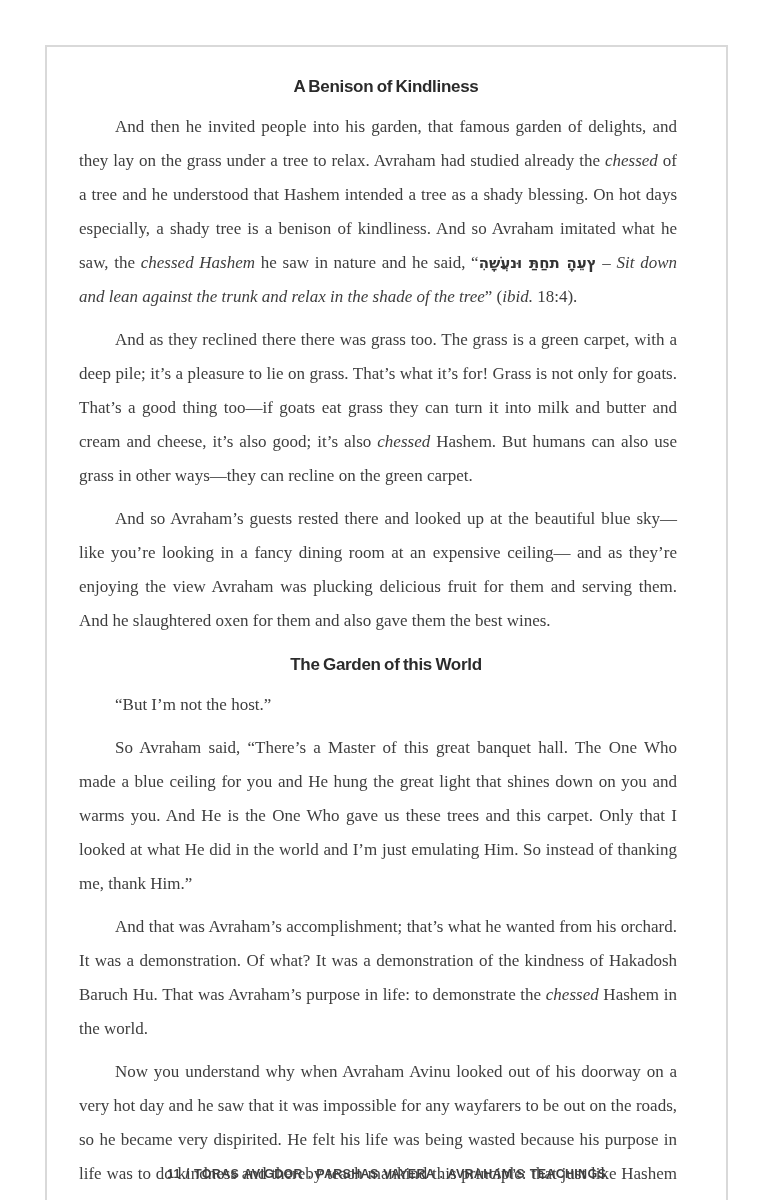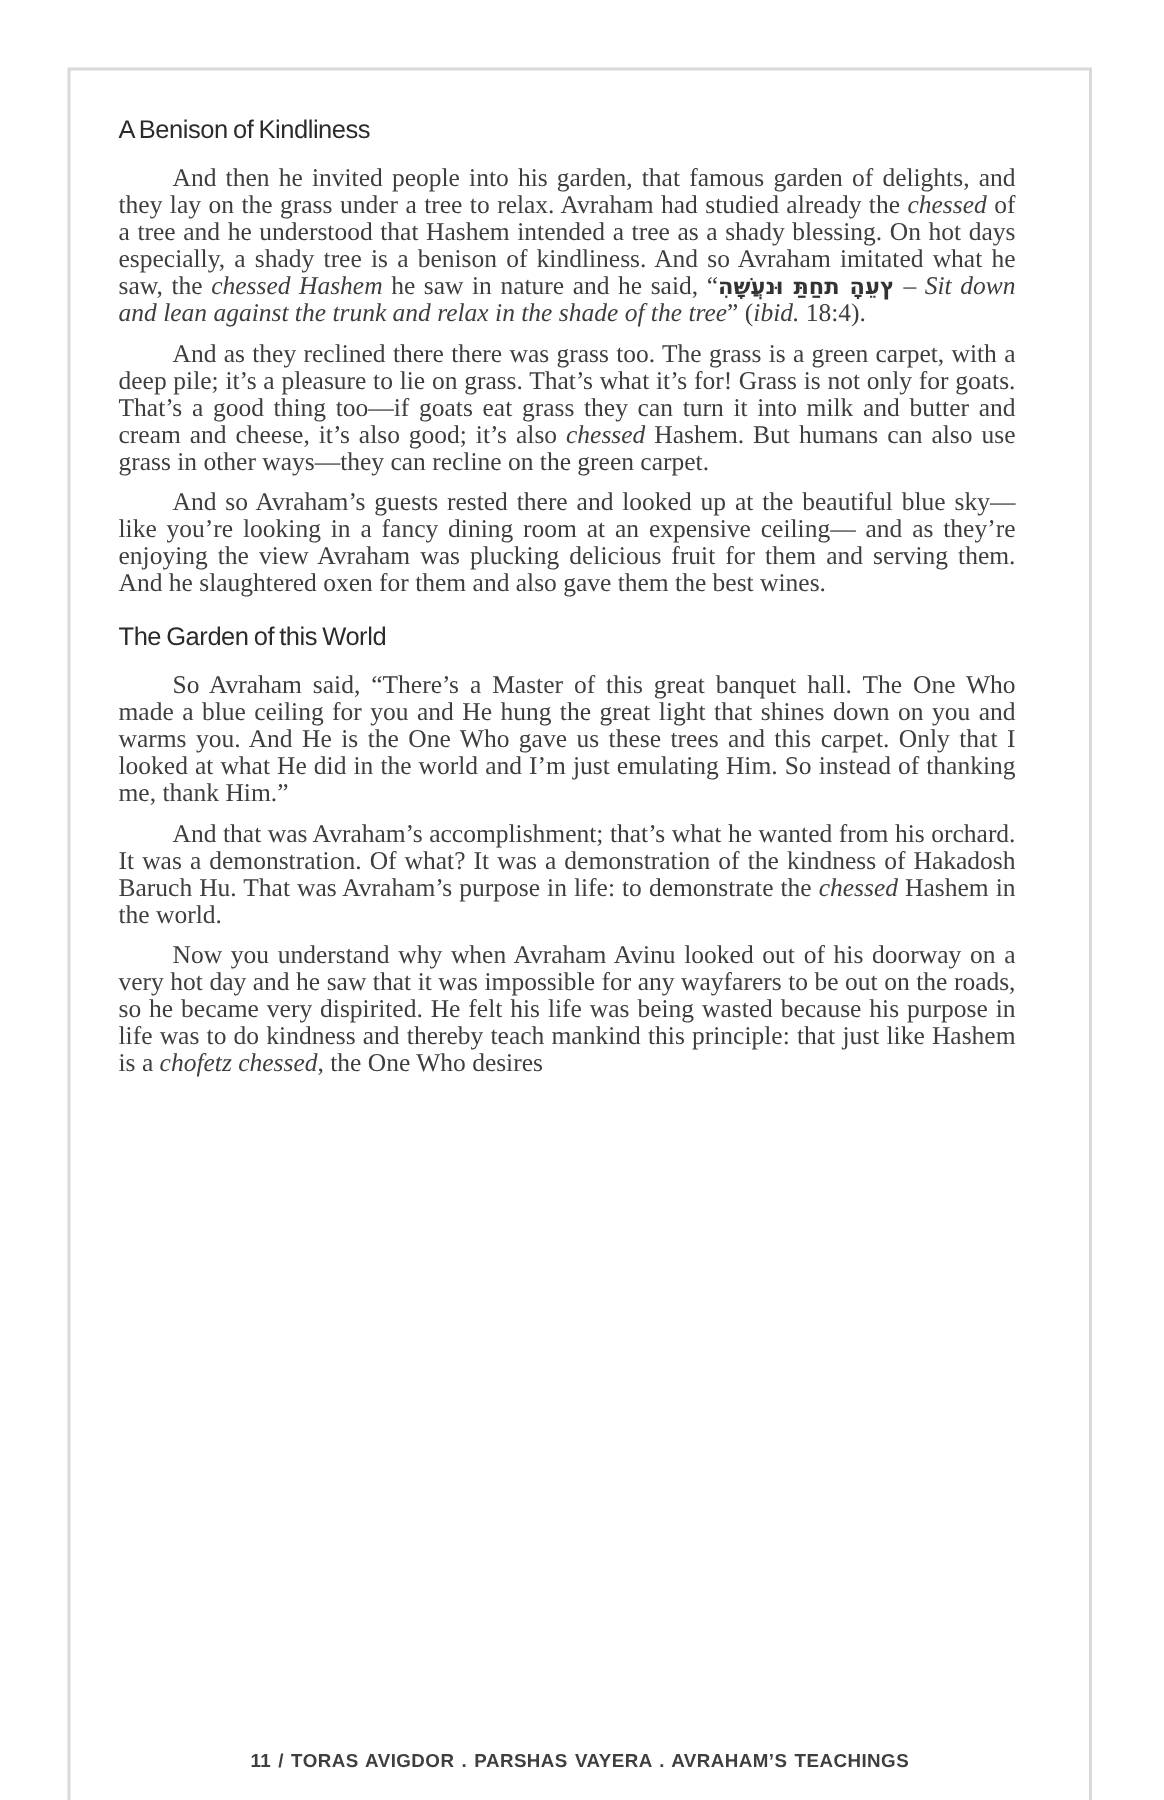--- a/index.html
+++ b/index.html
@@ -17,31 +17,32 @@
     top: 45px;
     width: 683px;
     height: 1200px;
     box-sizing: border-box;
     background: #ffffff;
     border: 2px solid #d9d9d9;
     padding: 30px 33px 0 32px;
   }
   .doc-heading {
     font-family: "Liberation Sans", sans-serif;
-    font-weight: 400;
+    font-weight: 700;
     font-size: 17px;
     letter-spacing: -0.3px;
     word-spacing: -1px;
     color: #2b2b2b;
+    text-align: center;
     margin: 17px 0 13px 0;
   }
   .doc-heading:first-child { margin-top: 0; }
   .doc-paragraph {
     font-size: 17px;
-    line-height: 18px;
+    line-height: 34px;
     color: #3e3e3e;
     text-align: justify;
     text-indent: 36px;
     margin: 0 16px 9px 0;
   }
   .doc-paragraph em { font-style: italic; }
   .hebrew {
     font-family: "DejaVu Sans", sans-serif;
     font-weight: 600;
     font-size: 15px;
@@ -66,18 +67,19 @@
 </head>
 <body>
 
 <div class="page">
   <div>
       <h2 class="doc-heading">A Benison of Kindliness</h2>
       <p class="doc-paragraph"><span>And then he invited people into his garden, that famous garden of delights, and they lay on the grass under a tree to relax. Avraham had studied already the </span><em>chessed</em><span> of a tree and he understood that Hashem intended a tree as a shady blessing. On hot days especially, a shady tree is a benison of kindliness. And so Avraham imitated what he saw, the </span><em>chessed Hashem</em><span> he saw in nature and he said, “</span><span class="hebrew">הִשָּׁעֲנוּ תַּחַת הָעֵץ</span><span> – </span><em>Sit down and lean against the trunk and relax in the shade of the tree</em><span>” (</span><em>ibid.</em><span> 18:4).</span></p>
       <p class="doc-paragraph"><span>And as they reclined there there was grass too. The grass is a green carpet, with a deep pile; it’s a pleasure to lie on grass. That’s what it’s for! Grass is not only for goats. That’s a good thing too—if goats eat grass they can turn it into milk and butter and cream and cheese, it’s also good; it’s also </span><em>chessed</em><span> Hashem. But humans can also use grass in other ways—they can recline on the green carpet.</span></p>
       <p class="doc-paragraph"><span>And so Avraham’s guests rested there and looked up at the beautiful blue sky—like you’re looking in a fancy dining room at an expensive ceiling— and as they’re enjoying the view Avraham was plucking delicious fruit for them and serving them. And he slaughtered oxen for them and also gave them the best wines.</span></p>
       <h2 class="doc-heading">The Garden of this World</h2>
+      <p class="doc-paragraph"><span>“But I’m not the host.”</span></p>
       <p class="doc-paragraph"><span>So Avraham said, “There’s a Master of this great banquet hall. The One Who made a blue ceiling for you and He hung the great light that shines down on you and warms you. And He is the One Who gave us these trees and this carpet. Only that I looked at what He did in the world and I’m just emulating Him. So instead of thanking me, thank Him.”</span></p>
       <p class="doc-paragraph"><span>And that was Avraham’s accomplishment; that’s what he wanted from his orchard. It was a demonstration. Of what? It was a demonstration of the kindness of Hakadosh Baruch Hu. That was Avraham’s purpose in life: to demonstrate the </span><em>chessed</em><span> Hashem in the world.</span></p>
       <p class="doc-paragraph"><span>Now you understand why when Avraham Avinu looked out of his doorway on a very hot day and he saw that it was impossible for any wayfarers to be out on the roads, so he became very dispirited. He felt his life was being wasted because his purpose in life was to do kindness and thereby teach mankind this principle: that just like Hashem is a </span><em>chofetz chessed</em><span>, the One Who desires</span></p>
     </div>
   <div class="footer">11 / TORAS AVIGDOR . PARSHAS VAYERA . AVRAHAM’S TEACHINGS</div>
 </div>
 
 </body></html>

